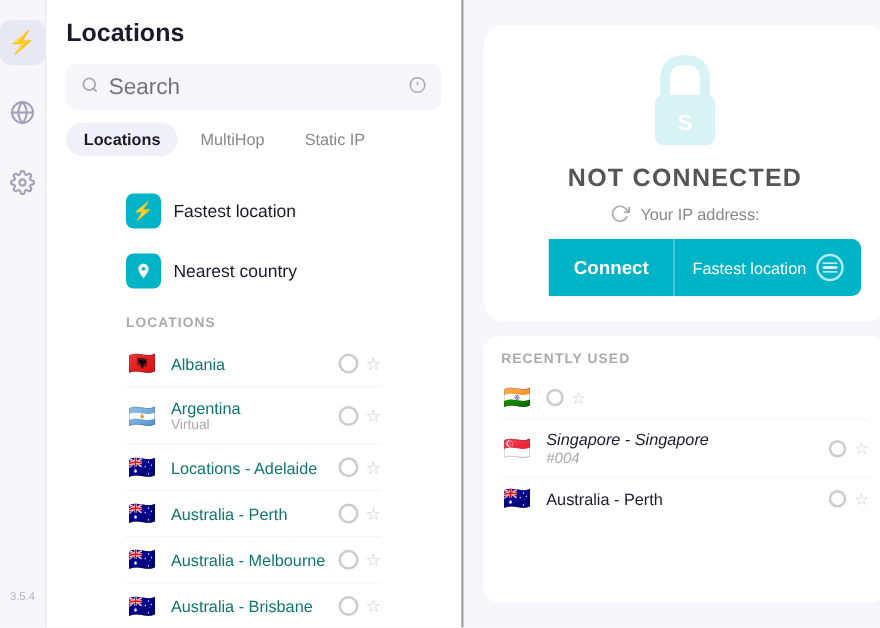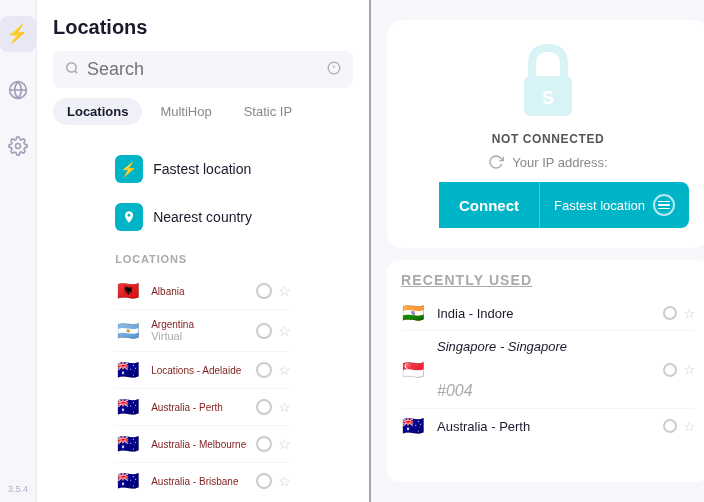--- a/index.html
+++ b/index.html
@@ -33,21 +33,21 @@
       cursor: pointer;
       color: #a0a0b8;
       font-size: 18px;
     }
     .sidebar-icon.active {
       background: #e8e8f4;
       color: #6060a0;
     }
     .sidebar-version {
       margin-top: auto;
-      margin-bottom: 8px;
+      margin-bottom: 20px;
       font-size: 9px;
       color: #b0b0c8;
     }
 
     
     .left-panel {
       width: 365px;
       background: #ffffff;
       display: flex;
       flex-direction: column;
@@ -158,22 +158,22 @@
       width: 26px;
       height: 18px;
       border-radius: 3px;
       font-size: 18px;
       display: flex;
       align-items: center;
       justify-content: center;
     }
     .location-name {
       flex: 1;
-      font-size: 10px;
-      color: #7f1d1d;
+      font-size: 13px;
+      color: #0f766e;
       font-weight: 500;
     }
     .location-sub {
       font-size: 11px;
       color: #aaa;
       font-weight: 400;
     }
     .location-actions {
       display: flex;
       align-items: center;
@@ -215,21 +215,21 @@
       justify-content: center;
       margin-bottom: 8px;
       position: relative;
     }
 
     .lock-svg {
       opacity: 0.15;
     }
 
     .not-connected-text {
-      font-size: 12px;
+      font-size: 20px;
       font-weight: 700;
       color: #555;
       letter-spacing: 0.05em;
       margin-bottom: 8px;
       text-align: left;
     }
 
     .ip-row {
       display: flex;
       align-items: center;
@@ -293,47 +293,45 @@
       border-radius: 1px;
     }
 
     .recently-used-section {
       background: white;
       border-radius: 12px;
       padding: 12px 14px;
       flex: 1;
     }
     .recently-used-title {
-      font-size: 14px;
+      font-size: 11px;
       font-weight: 700;
       color: #aaa;
       letter-spacing: 0.08em;
       margin-bottom: 8px;
-      text-decoration: underline;
     }
 
     .recent-item {
       display: flex;
       align-items: center;
       gap: 10px;
       padding: 8px 0;
       border-bottom: 1px solid #f5f5f5;
       cursor: pointer;
     }
     .recent-item:last-child { border-bottom: none; }
     .recent-name {
       flex: 1;
       font-size: 13px;
       font-weight: 500;
       color: #1a1a2e;
     }
     .recent-sub {
-      font-size: 16px;
+      font-size: 12px;
       color: #aaa;
-      margin-top: 28px;
     }
     .recent-actions {
       display: flex;
       align-items: center;
       gap: 6px;
     }
     .small-radio {
       width: 14px;
       height: 14px;
       border-radius: 50%;
@@ -497,21 +495,20 @@
         </div>
       </div>
     </div>
   </div>
 
   <div class="recently-used-section">
     <div class="recently-used-title">RECENTLY USED</div>
 
     <div class="recent-item">
       <span class="flag">🇮🇳</span>
-      <span class="recent-name">India - Indore</span>
       <div class="recent-actions">
         <div class="small-radio"></div>
         <span class="small-star">☆</span>
       </div>
     </div>
 
     <div class="recent-item">
       <span class="flag">🇸🇬</span>
       <div style="flex:1;font-style:italic;">
         <div class="recent-name">Singapore - Singapore</div>

